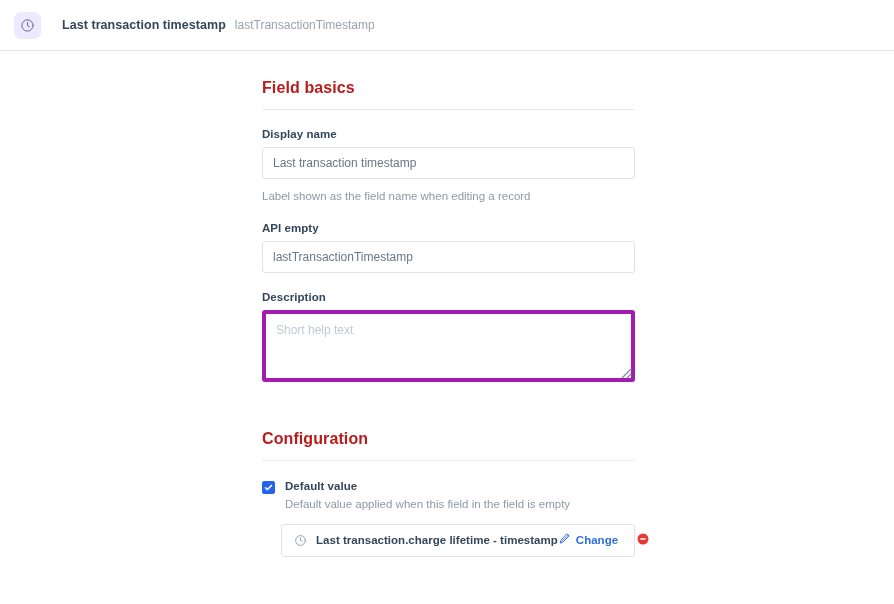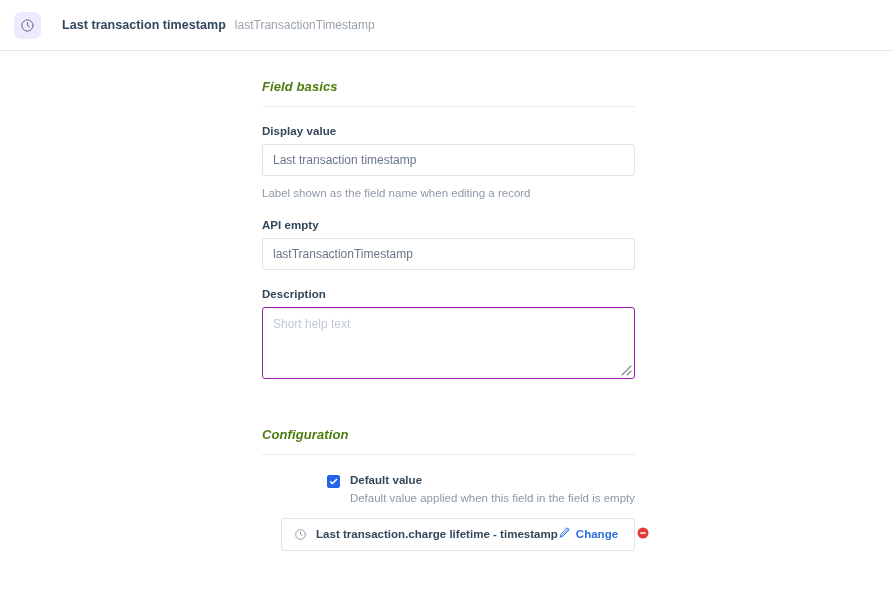--- a/index.html
+++ b/index.html
@@ -56,26 +56,25 @@
   }
 
   
   .content {
     width: 373px;
     margin: 0 auto 0 262px;
     padding-top: 28px;
   }
 
   .section-heading {
-    font-size: 13px;
-    font-weight: bold;
-    color: #4d7c0f;
+    font-size: 16px;
+    font-weight: bold;
+    color: #b91c1c;
     letter-spacing: 0.1px;
     margin: 0 0 12px 0;
-    font-style: italic;
   }
   .divider {
     height: 1px;
     background: #e9ebee;
     border: 0;
     margin: 0 0 18px 0;
   }
 
   .field-block { margin-bottom: 18px; }
   .field-label {
@@ -97,21 +96,21 @@
     color: #6a7787;
     background: #fff;
     outline: none;
   }
   .text-input::placeholder { color: #b0b9c4; }
 
   .textarea-wrap { position: relative; }
   .text-area {
     width: 100%;
     height: 72px;
-    border: 1px solid #a21caf;
+    border: 4px solid #a21caf;
     border-radius: 3px;
     padding: 9px 10px;
     font-family: "Liberation Sans", sans-serif;
     font-size: 12px;
     color: #6a7787;
     background: #fff;
     outline: none;
     resize: none;
     display: block;
   }
@@ -132,21 +131,20 @@
     margin-top: 9px;
   }
 
   .section-spacer { height: 30px; }
 
   
   .check-row {
     display: flex;
     align-items: flex-start;
     margin-top: 2px;
-    justify-content: flex-end;
   }
   .checkbox {
     width: 13px;
     height: 13px;
     border-radius: 2px;
     flex: none;
     margin-top: 2px;
     position: relative;
     cursor: pointer;
   }
@@ -244,21 +242,21 @@
     <span class="header-subtitle">lastTransactionTimestamp</span>
   </div>
 </div>
 
 <div class="content">
 
   <h2 class="section-heading">Field basics</h2>
   <hr class="divider">
 
   <div class="field-block">
-    <label class="field-label">Display value</label>
+    <label class="field-label">Display name</label>
     <input class="text-input" type="text" value="Last transaction timestamp" style="">
     <div class="help-text">Label shown as the field name when editing a record</div>
   </div>
 
   <div class="field-block">
     <label class="field-label">API empty</label>
     <input class="text-input" type="text" value="lastTransactionTimestamp" style="">
   </div>
 
   <div class="field-block">

